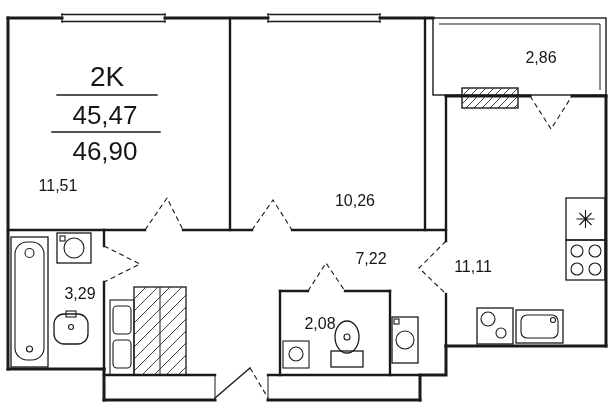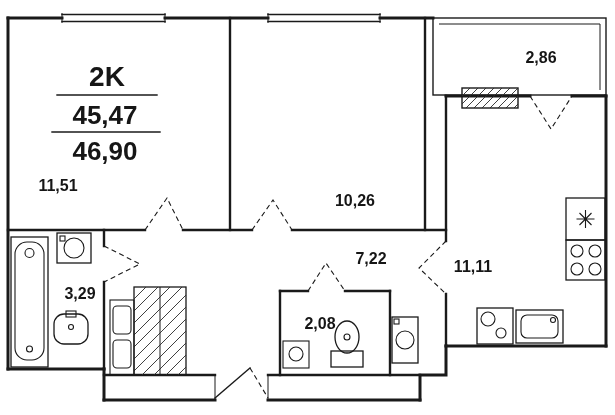--- a/index.html
+++ b/index.html
@@ -1,16 +1,16 @@
 <!DOCTYPE html>
 <html><head>
 <meta charset="utf-8">
 <style>
   html,body{margin:0;padding:0;background:#ffffff;}
-  .stage{width:615px;height:415px;position:relative;background:#ffffff;overflow:hidden;font-weight:bold;}
+  .stage{width:615px;height:415px;position:relative;background:#ffffff;overflow:hidden;}
   svg{display:block;}
   .w3{stroke:#1a1a1a;stroke-width:3;fill:none;stroke-linecap:square;}
   .w2{stroke:#1a1a1a;stroke-width:2.4;fill:none;stroke-linecap:square;}
   .w1{stroke:#1a1a1a;stroke-width:1.4;fill:none;stroke-linecap:square;}
   .thin{stroke:#1a1a1a;stroke-width:1;fill:none;}
   .hatch{stroke:#2a2a2a;stroke-width:0.9;fill:none;}
   .dash{stroke:#1a1a1a;stroke-width:1.1;fill:none;stroke-dasharray:5 3.5;}
   .fx{stroke:#1a1a1a;stroke-width:1.3;fill:none;}
   .fx2{stroke:#1a1a1a;stroke-width:1.1;fill:none;}
   text{font-family:"Liberation Sans","DejaVu Sans",sans-serif;fill:#161616;}

